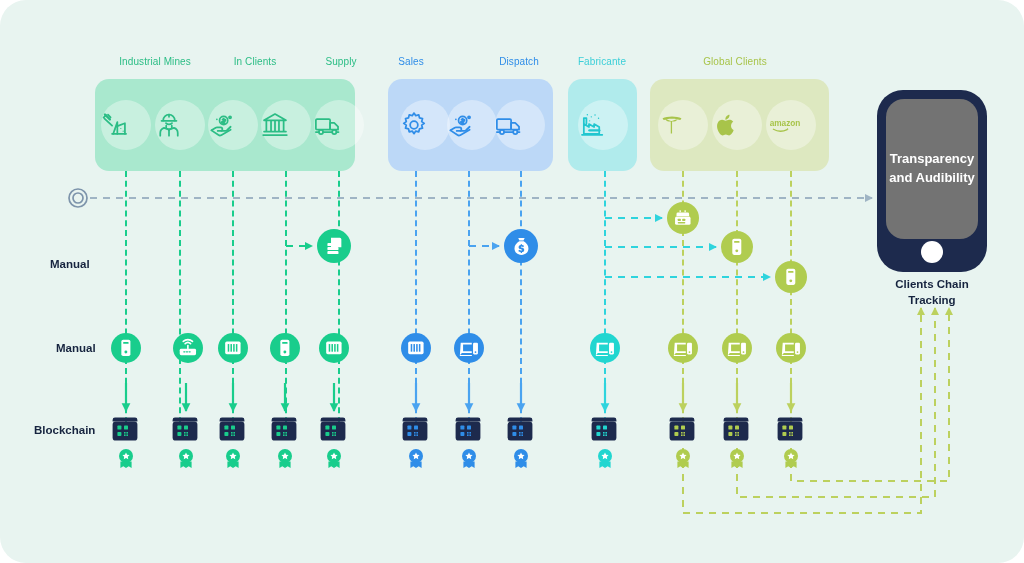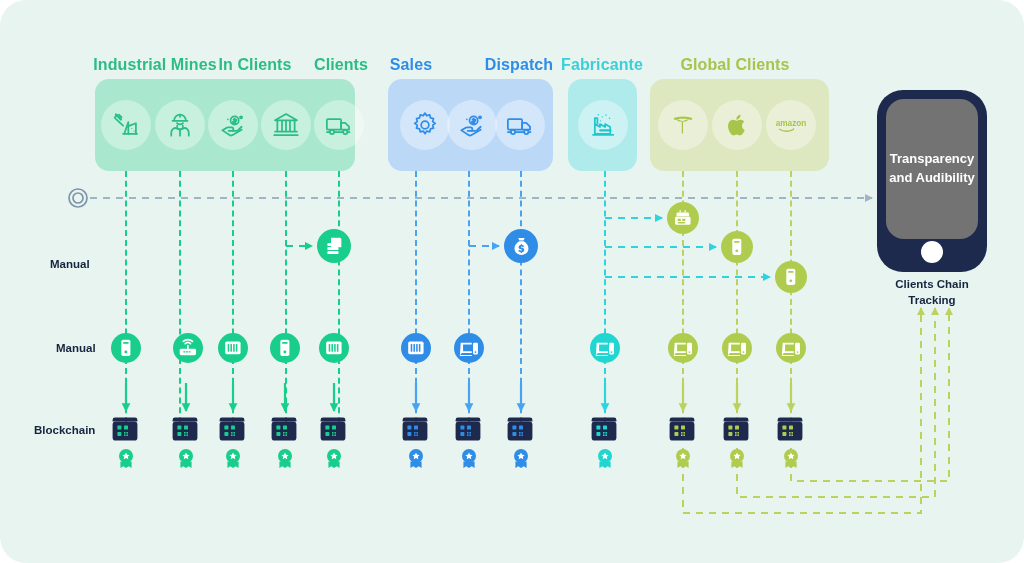--- a/index.html
+++ b/index.html
@@ -10,39 +10,39 @@
     width:1024px;height:563px;
     background:#e8f4f0;
     border-radius:26px;
     overflow:hidden;
   }
   .abs{position:absolute;}
 
   
   .stage-label{
     position:absolute;
-    font-size:16px;
-    font-weight:bold;
+    font-size:10px;
+    font-weight:normal;
     letter-spacing:.1px;
     text-align:right;
     white-space:nowrap;
     transform:translateX(-50%);
   }
 
   
   .group-card{
     position:absolute;
     border-radius:14px;
   }
   .gicon{
     position:absolute;
     width:50px;height:50px;
     border-radius:50%;
     background:rgba(255,255,255,.36);
-    display:flex;align-items:center;justify-content:center;
+    display:flex;align-items:center;
     transform:translate(-50%,-50%);
   }
   .gicon svg{display:block;}
 
   
   .row-label{
     position:absolute;
     font-size:11.5px;
     font-weight:bold;
     color:#16243f;
@@ -131,21 +131,21 @@
   <div id="groups-layer">
       <div class="group-card" style="left: 95px; top: 79px; width: 260px; height: 92px; background: rgb(169, 232, 206);"></div>
       <div class="group-card" style="left: 388px; top: 79px; width: 165px; height: 92px; background: rgb(188, 216, 247);"></div>
       <div class="group-card" style="left: 568px; top: 79px; width: 69px; height: 92px; background: rgb(176, 235, 236);"></div>
       <div class="group-card" style="left: 650px; top: 79px; width: 179px; height: 92px; background: rgb(221, 232, 192);"></div>
     </div>
 
   <div id="stage-labels-layer">
       <div class="stage-label" style="left: 155px; top: 56px; color: rgb(43, 189, 133);">Industrial Mines</div>
       <div class="stage-label" style="left: 255px; top: 56px; color: rgb(43, 189, 133);">In Clients</div>
-      <div class="stage-label" style="left: 341px; top: 56px; color: rgb(43, 189, 133);">Clients</div>
+      <div class="stage-label" style="left: 341px; top: 56px; color: rgb(43, 189, 133);">Supply</div>
       <div class="stage-label" style="left: 411px; top: 56px; color: rgb(47, 141, 232);">Sales</div>
       <div class="stage-label" style="left: 519px; top: 56px; color: rgb(47, 141, 232);">Dispatch</div>
       <div class="stage-label" style="left: 602px; top: 56px; color: rgb(60, 207, 216);">Fabricante</div>
       <div class="stage-label" style="left: 735px; top: 56px; color: rgb(168, 196, 74);">Global Clients</div>
     </div>
 
   <div id="group-icons-layer">
       <div class="gicon" style="left: 126px; top: 125px;">
         <svg xmlns="http://www.w3.org/2000/svg" width="28" height="28" viewBox="0 0 24 24" fill="none" stroke="#2bbd85" stroke-width="1.5" stroke-linecap="round" stroke-linejoin="round">
           <path d="M3 6.5 L9.5 12.5"></path>

